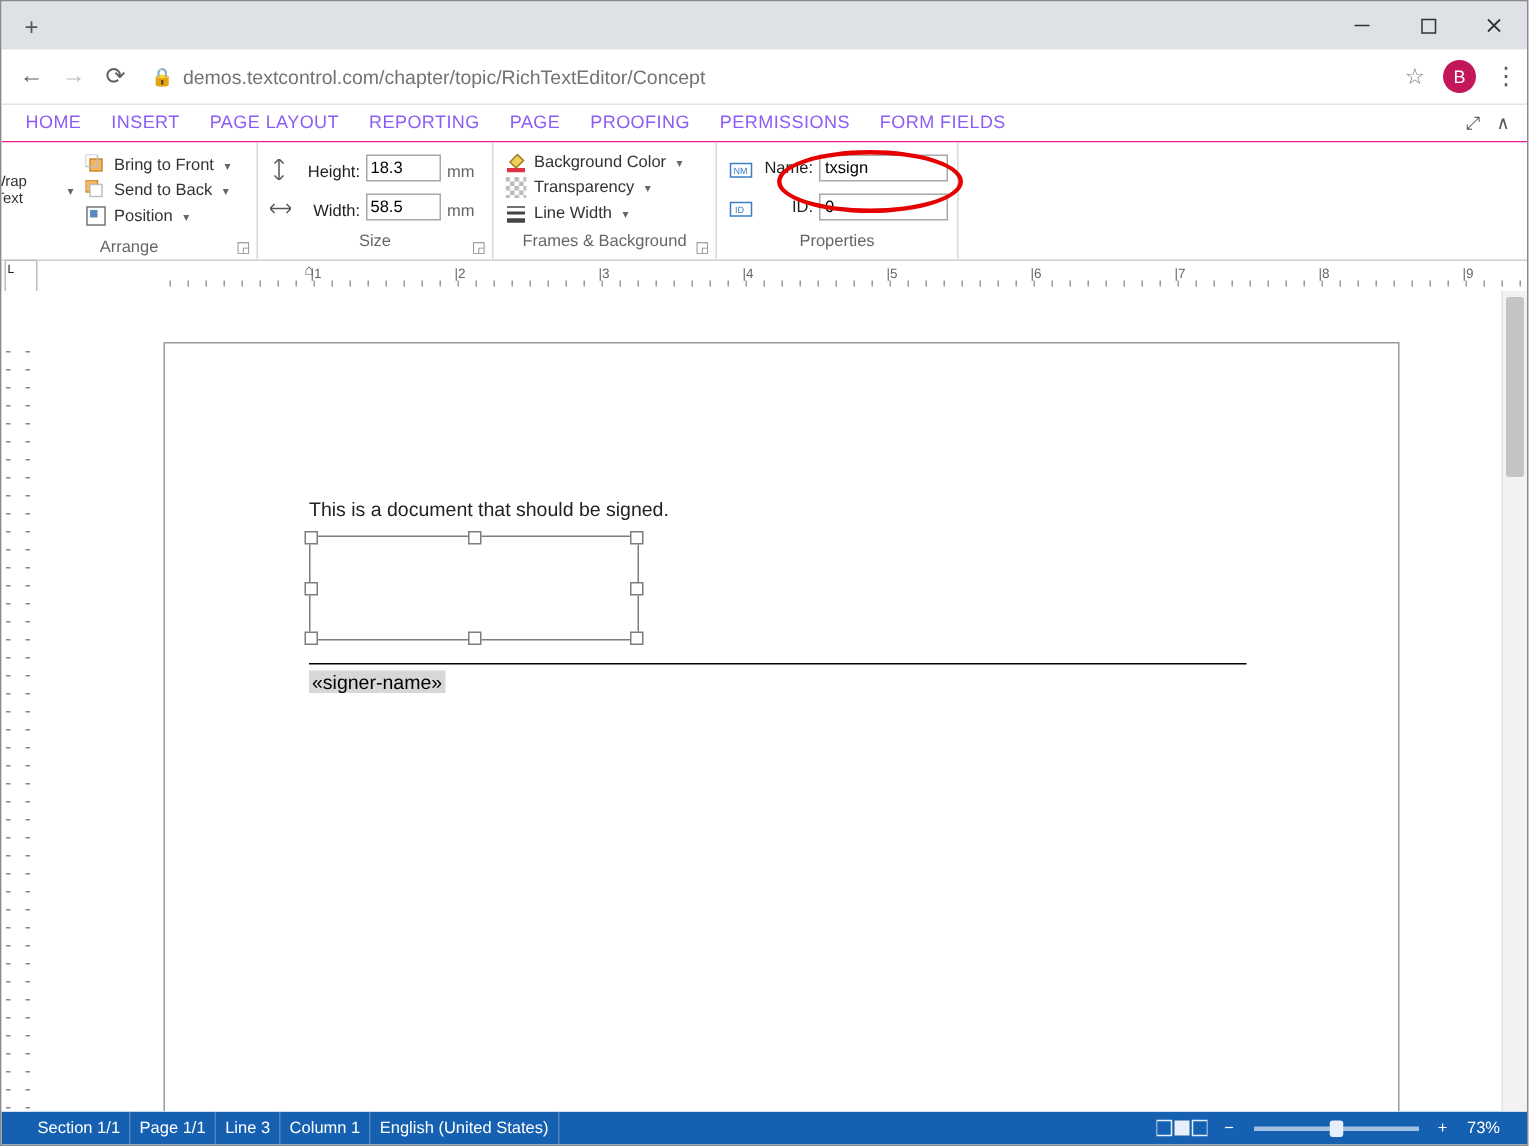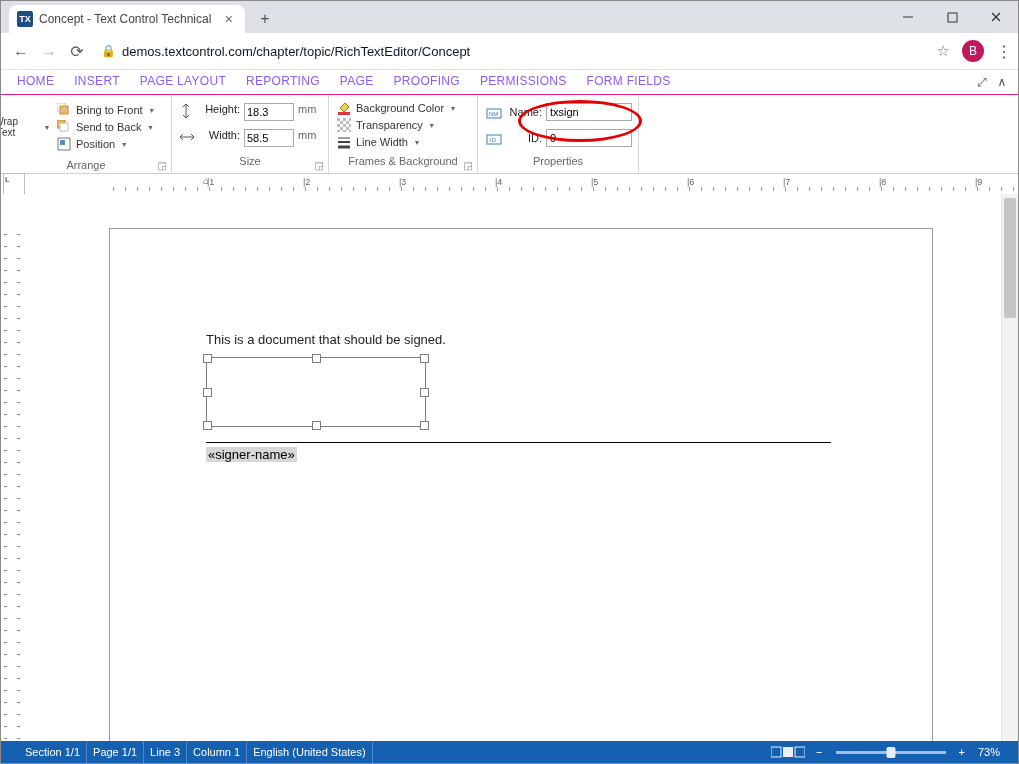--- a/index.html
+++ b/index.html
@@ -31,21 +31,21 @@
   .newtab { width:28px; height:28px; display:flex; align-items:center; justify-content:center; font-size:16px; color:#555; margin-left:6px;}
   .winctrls { position:absolute; right:0; top:0; height:32px; display:flex;}
   .winctrls div { width:44px; display:flex; align-items:center; justify-content:center; font-size:12px; color:#333;}
 
   
   .toolbar { height:36px; background:#fff; border-bottom:1px solid #e2e2e2; display:flex; align-items:center; padding:0 6px;}
   .nav-btn { width:28px; height:28px; display:flex; align-items:center; justify-content:center; color:#606060; font-size:16px;}
   .nav-btn.fwd { color:#bcbcbc;}
   .addr { flex:1; display:flex; align-items:center;}
   .addr .lock { font-size:12px; color:#666; margin:0 6px 0 10px;}
-  .addr .url { font-size:13px; color:#0f172a;text-align:right;}
+  .addr .url { font-size:13px; color:#737373;text-align:right;}
   .tb-right { display:flex; align-items:center; gap:12px; margin-left:8px;}
   .star { color:#7a7a7a; font-size:15px;}
   .avatar { width:22px; height:22px; border-radius:50%; background:#c2185b; color:#fff; font-size:12px; display:flex; align-items:center; justify-content:center;}
   .kebab { font-size:16px; color:#555;}
 
   
   .ribbon-tabs { height:24px; background:#fff; display:flex; align-items:stretch; padding:0 6px; border-bottom:1px solid var(--ribbon-active); font-size:12px;}
   .rtab { padding:4px 10px 0 10px; color:#8b5cf6; letter-spacing:.3px; cursor:default;}
   .rtab.active { color:var(--ribbon-active); border:1px solid var(--ribbon-active); border-bottom:1px solid #fff; margin-bottom:-1px; background:#fff;}
   .ribbon-tabs .spacer { flex:1;}
@@ -56,21 +56,21 @@
   .group { border-right:1px solid var(--group-sep); display:flex; flex-direction:column; }
   .group .body { flex:1; display:flex; align-items:center; padding:4px 8px; gap:8px;}
   .group .label { height:16px; color:#666; text-align:center; position:relative; padding-bottom:2px;}
   .group .label .dlg { position:absolute; right:4px; bottom:2px; font-size:10px; color:#888;}
   .bigbtn { width:40px; height:56px; display:flex; align-items:center; justify-content:flex-end; font-size:10px; color:#333;gap:25px;}
   .bigbtn svg { width:24px; height:24px; }
   .vstack { display:flex; flex-direction:column; gap:3px;}
   .mini { display:flex; align-items:center; gap:5px; color:#333;}
   .mini svg { width:14px; height:14px;}
   .caret { font-size:8px; color:#666; margin-left:2px;}
-  .sz-row { display:flex; align-items:flex-start; gap:4px;}
+  .sz-row { display:flex; align-items:flex-end; gap:4px;}
   .sz-row .lbl { width:40px; text-align:right;}
   .sz-row input { width:44px; height:16px; font-size:11px; border:1px solid #a8a8a8; padding:0 2px;  font-family:inherit;}
   .sz-row .unit { color:#666;}
   .prop-row { display:flex; align-items:center; gap:4px;}
   .prop-row .plbl { width:36px; text-align:right;}
   .prop-row input { width:78px; height:16px; font-size:11px; border:1px solid #a8a8a8; padding:0 3px; font-family:inherit;}
   .icon-box { width:16px; height:16px; display:flex; align-items:center;}
 
   
   .highlight-ellipse { position:absolute; border:3px solid #e60000; border-radius:50%; pointer-events:none;}
@@ -102,25 +102,20 @@
   .statusbar .flex { flex:1;}
   .zoom-slider { width:110px; height:3px; background:#9fc0e0; position:relative; margin:0 8px;}
   .zoom-slider .knob { position:absolute; left:50%; top:-4px; width:9px; height:11px; background:#e6effa; border-radius:2px; transform:translateX(-50%);}
   .zoom-slider .mid { position:absolute; left:50%; top:-3px; width:1px; height:9px; background:#e6effa;}
   .zbtn { padding:0 5px;}
 </style>
 </head>
 <body>
 
 <div class="titlebar">
-  <div class="tab">
-    <div class="favicon">TX</div>
-    <div class="title">Concept - Text Control Technical</div>
-    <div class="close">×</div>
-  </div>
   <div class="newtab">+</div>
   <div class="winctrls">
     <div>
         <svg width="12" height="12">
           <line x1="1" y1="6" x2="11" y2="6" stroke="#333" stroke-width="1"></line>
         </svg>
       </div>
     <div>
         <svg width="11" height="11">
           <rect x="1" y="1" width="9" height="9" fill="none" stroke="#333" stroke-width="1"></rect>

